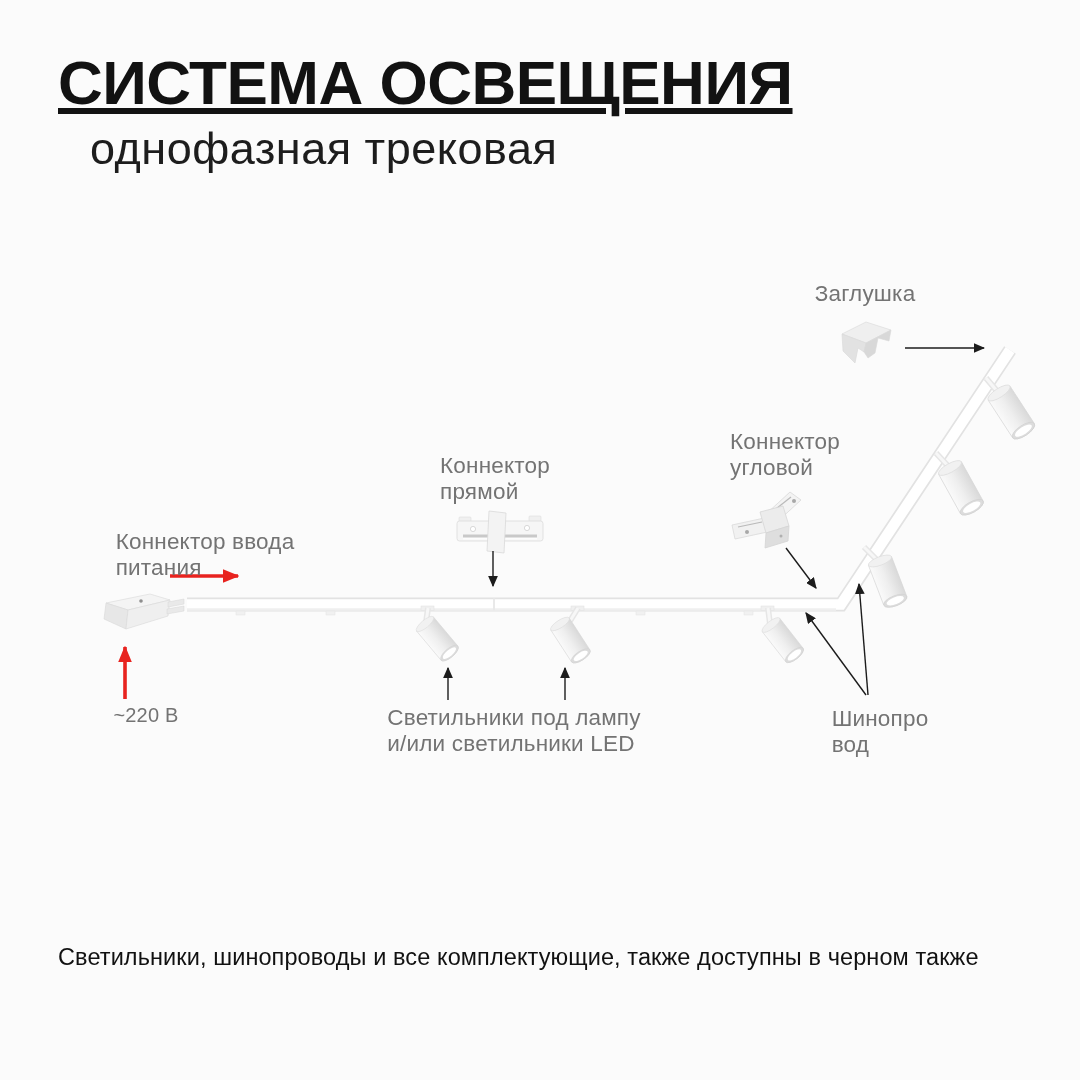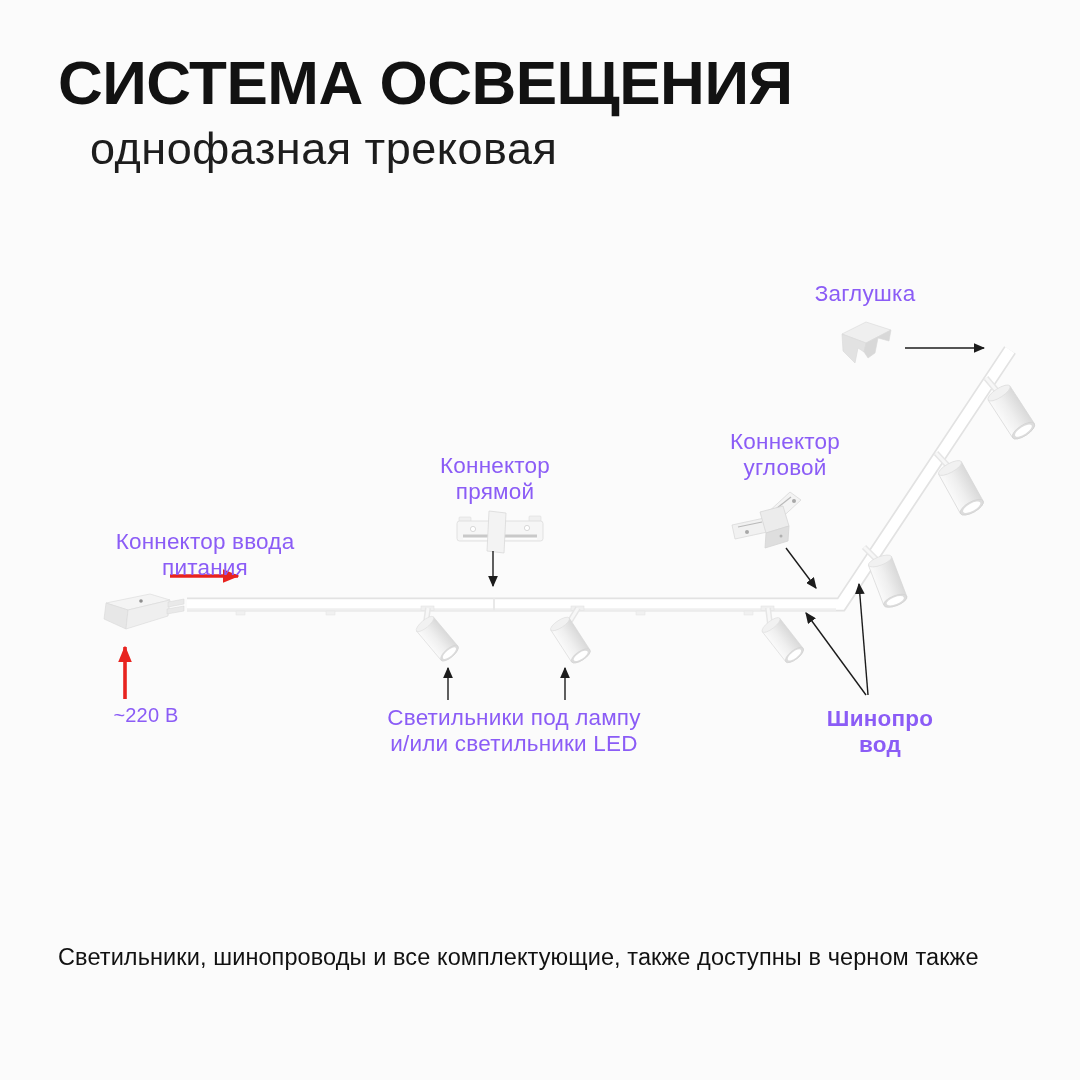--- a/index.html
+++ b/index.html
@@ -5,39 +5,39 @@
   html,body{margin:0;padding:0;}
   body{
     width:1080px;height:1080px;position:relative;overflow:hidden;
     background:#fbfbfb;
     font-family:"Liberation Sans", sans-serif;
     color:#1c1c1c;
   }
   .header{position:absolute;left:58px;top:50px;}
   .title{
     font-size:62px;font-weight:700;letter-spacing:-0.5px;
-    line-height:1.06;color:#121212;white-space:nowrap;
+    line-height:1.06;color:#121212;white-space:nowrap;text-decoration:underline;
   }
   .subtitle{
     font-size:45px;font-weight:400;letter-spacing:0.5px;
     margin-top:7px;color:#1d1d1d;white-space:nowrap;margin-left:32px;
   }
   .diagram-svg{position:absolute;left:0;top:0;}
   .lbl{
     position:absolute;transform:translate(-50%,-50%);
-    font-size:22.5px;line-height:1.17;color:#8b5cf6;
-    text-align:center;white-space:pre-line;letter-spacing:0.2px;
+    font-size:22.5px;line-height:1.17;color:#737373;
+    white-space:pre-line;letter-spacing:0.2px;
   }
   .lbl-end-cap{left:865px;top:294px;}
   .lbl-straight{left:495px;top:479px;}
   .lbl-corner{left:785px;top:455px;}
   .lbl-power{left:157px;top:555px;margin-left:48px;}
   .lbl-voltage{left:146px;top:716px;font-size:20px;}
   .lbl-fixtures{left:514px;top:731px;}
-  .lbl-track{left:880px;top:732px;font-weight:bold;}
+  .lbl-track{left:880px;top:732px;}
   .footer-note{
     position:absolute;left:58px;top:944px;font-size:23.5px;
     color:#111;letter-spacing:0.1px;white-space:nowrap;
   }
 </style>
 </head>
 <body>
 
 <div class="header">
   <div class="title">СИСТЕМА ОСВЕЩЕНИЯ</div>

